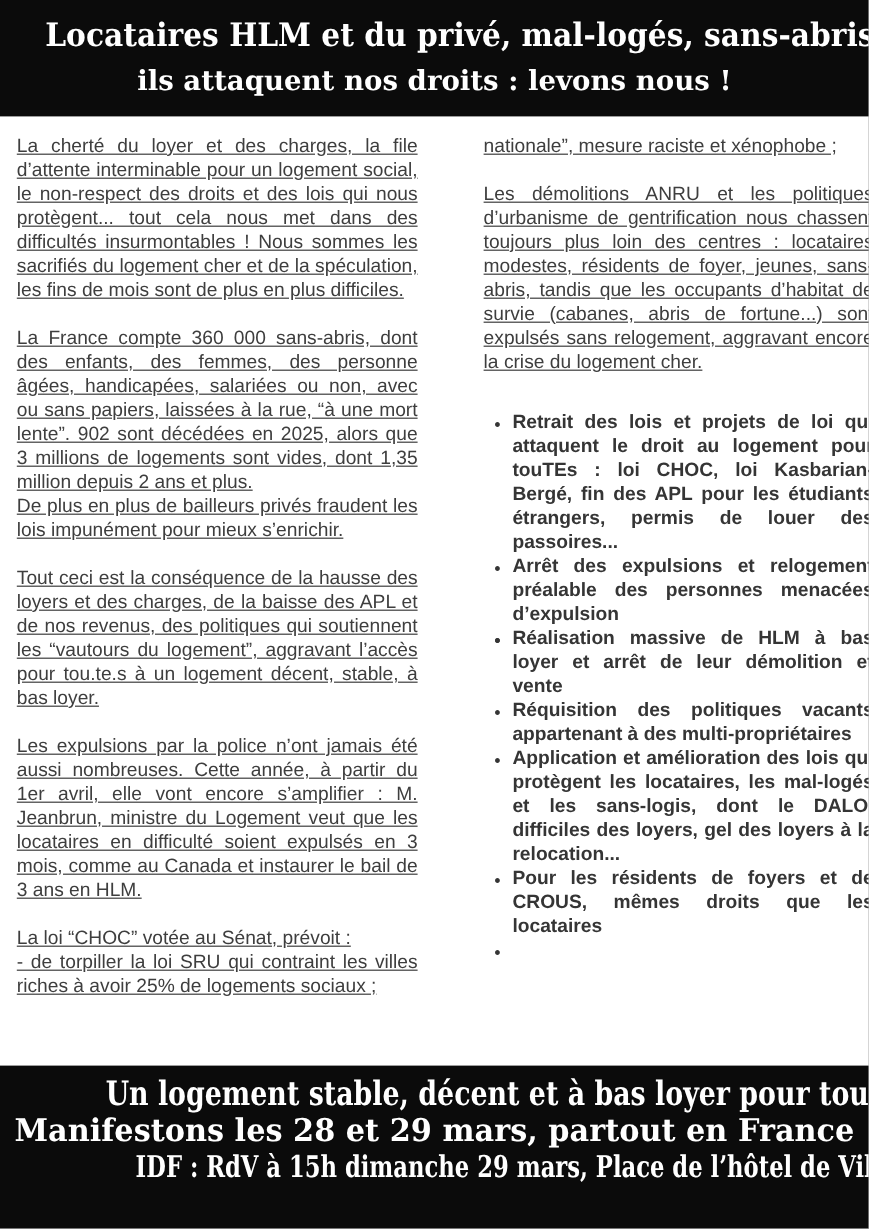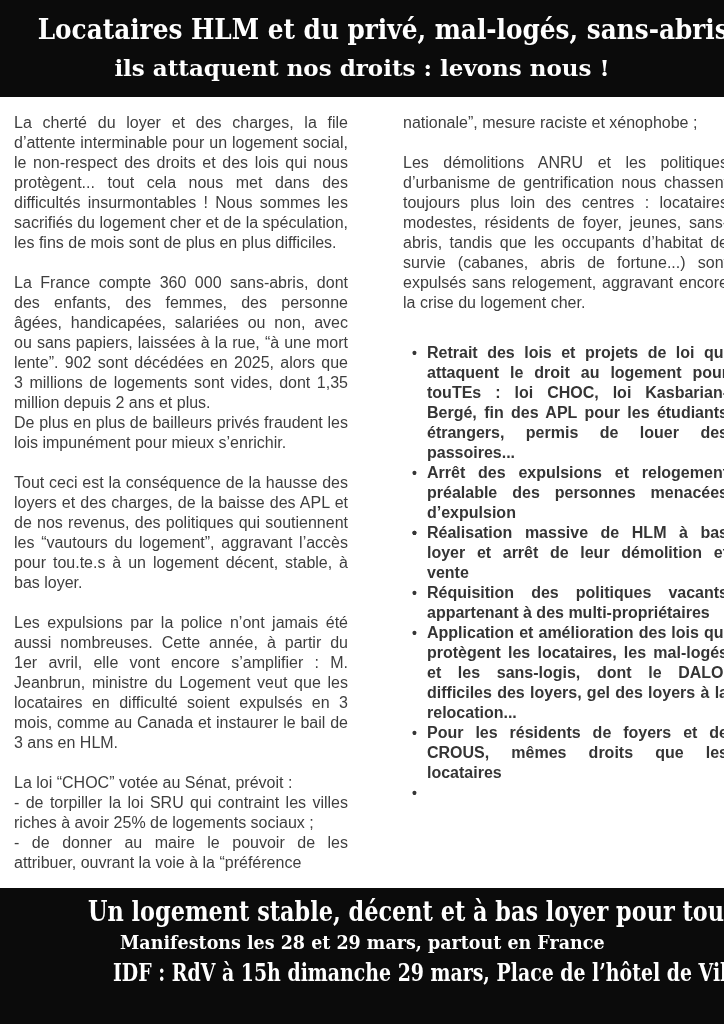--- a/index.html
+++ b/index.html
@@ -41,38 +41,38 @@
   }
   .title-line1 { font-size: 27px; line-height: 38px; }
   .title-line2 { font-size: 23px; line-height: 38px; }
 
   .footer-band {
     height: 136px;
     flex: 0 0 auto;
     padding-top: 7px;
   }
   .footer-line1 { font-size: 28px; line-height: 33px; }
-  .footer-line2 { font-size: 18px; line-height: 30px; }
+  .footer-line2 { font-size: 26px; line-height: 30px; }
   .footer-line3 { font-size: 25px; line-height: 30px; }
 
   
   .body-area {
     flex: 1 1 auto;
     display: flex;
     padding: 16px 13px 10px 14px;
     gap: 39px;
     color: #3e3e3e;
     font-size: 16px;
     line-height: 20px;
     text-align: justify;
   }
   .col-left  { width: 334px; flex: 0 0 auto; }
   .col-right { width: 325px; flex: 0 0 auto; margin-left: 16px; }
 
-  .para { margin: 0; }
+  .para { margin: 0; text-decoration: underline; }
   .para.gap { margin-top: 20px; }
 
   
   .demands {
     list-style: none;
     margin: 30px 0 0 0;
     padding: 0 0 0 8px;
     font-weight: bold;
     color: #353535;
   }
@@ -106,21 +106,20 @@
   <div class="body-area">
 
     <div class="col-left">
       <p class="para">La cherté du loyer et des charges, la file d’attente interminable pour un logement social, le non-respect des droits et des lois qui nous protègent... tout cela nous met dans des difficultés insurmontables ! Nous sommes les sacrifiés du logement cher et de la spéculation, les fins de mois sont de plus en plus difficiles.</p>
       <p class="para gap">La France compte 360 000 sans-abris, dont des enfants, des femmes, des personne âgées, handicapées, salariées ou non, avec ou sans papiers, laissées à la rue, “à une mort lente”. 902 sont décédées en 2025, alors que 3 millions de logements sont vides, dont 1,35 million depuis 2 ans et plus.</p>
       <p class="para">De plus en plus de bailleurs privés fraudent les lois impunément pour mieux s’enrichir.</p>
       <p class="para gap">Tout ceci est la conséquence de la hausse des loyers et des charges, de la baisse des APL et de nos revenus, des politiques qui soutiennent les “vautours du logement”, aggravant l’accès pour tou.te.s à un logement décent, stable, à bas loyer.</p>
       <p class="para gap">Les expulsions par la police n’ont jamais été aussi nombreuses. Cette année, à partir du 1er avril, elle vont encore s’amplifier : M. Jeanbrun, ministre du Logement veut que les locataires en difficulté soient expulsés en 3 mois, comme au Canada et instaurer le bail de 3 ans en HLM.</p>
       <p class="para gap">La loi “CHOC” votée au Sénat, prévoit :</p>
       <p class="para">- de torpiller la loi SRU qui contraint les villes riches à avoir 25% de logements sociaux ;</p>
-      <p class="para">- de donner au maire le pouvoir de les attribuer, ouvrant la voie à la “préférence</p>
     </div>
 
     <div class="col-right">
       <p class="para">nationale”, mesure raciste et xénophobe ;</p>
       <p class="para gap">Les démolitions ANRU et les politiques d’urbanisme de gentrification nous chassent toujours plus loin des centres : locataires modestes, résidents de foyer, jeunes, sans-abris, tandis que les occupants d’habitat de survie (cabanes, abris de fortune...) sont expulsés sans relogement, aggravant encore la crise du logement cher.</p>
 
       <ul class="demands">
         <li><span class="bullet-dot">•</span><span>Retrait des lois et projets de loi qui attaquent le droit au logement pour touTEs : loi CHOC, loi Kasbarian-Bergé, fin des APL pour les étudiants étrangers, permis de louer des passoires...</span></li>
         <li><span class="bullet-dot">•</span><span>Arrêt des expulsions et relogement préalable des personnes menacées d’expulsion</span></li>
         <li><span class="bullet-dot">•</span></li>

